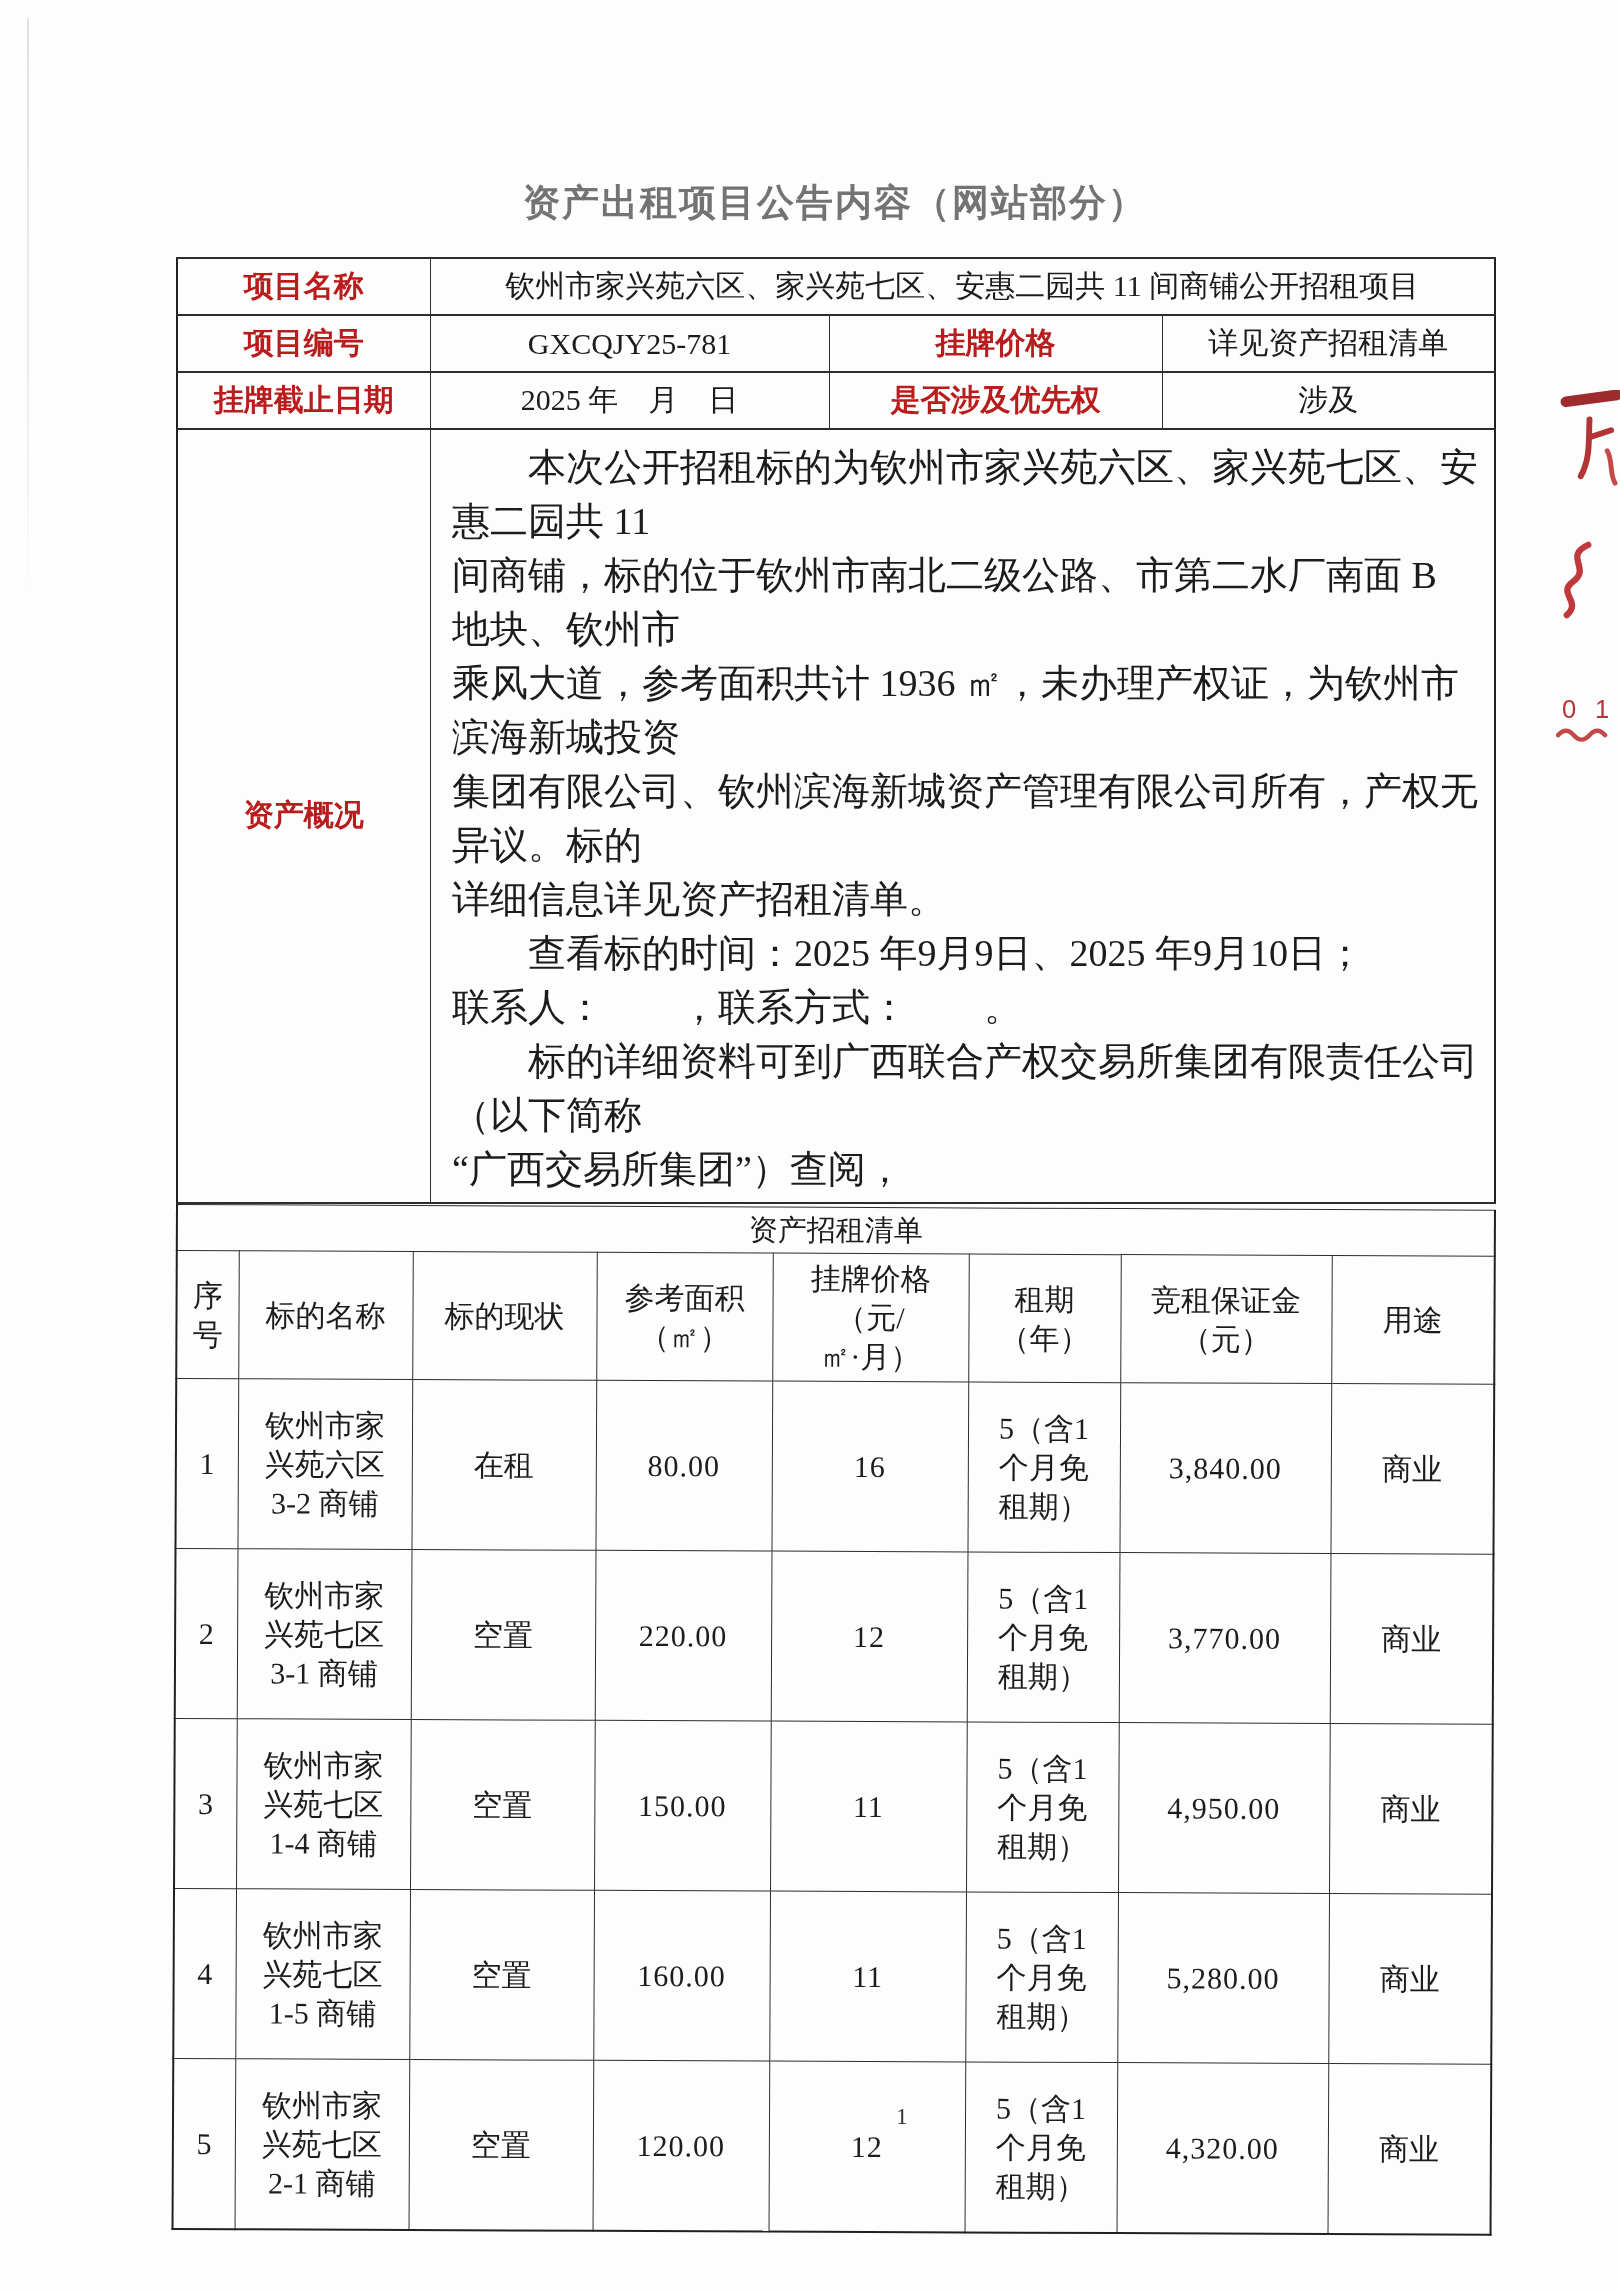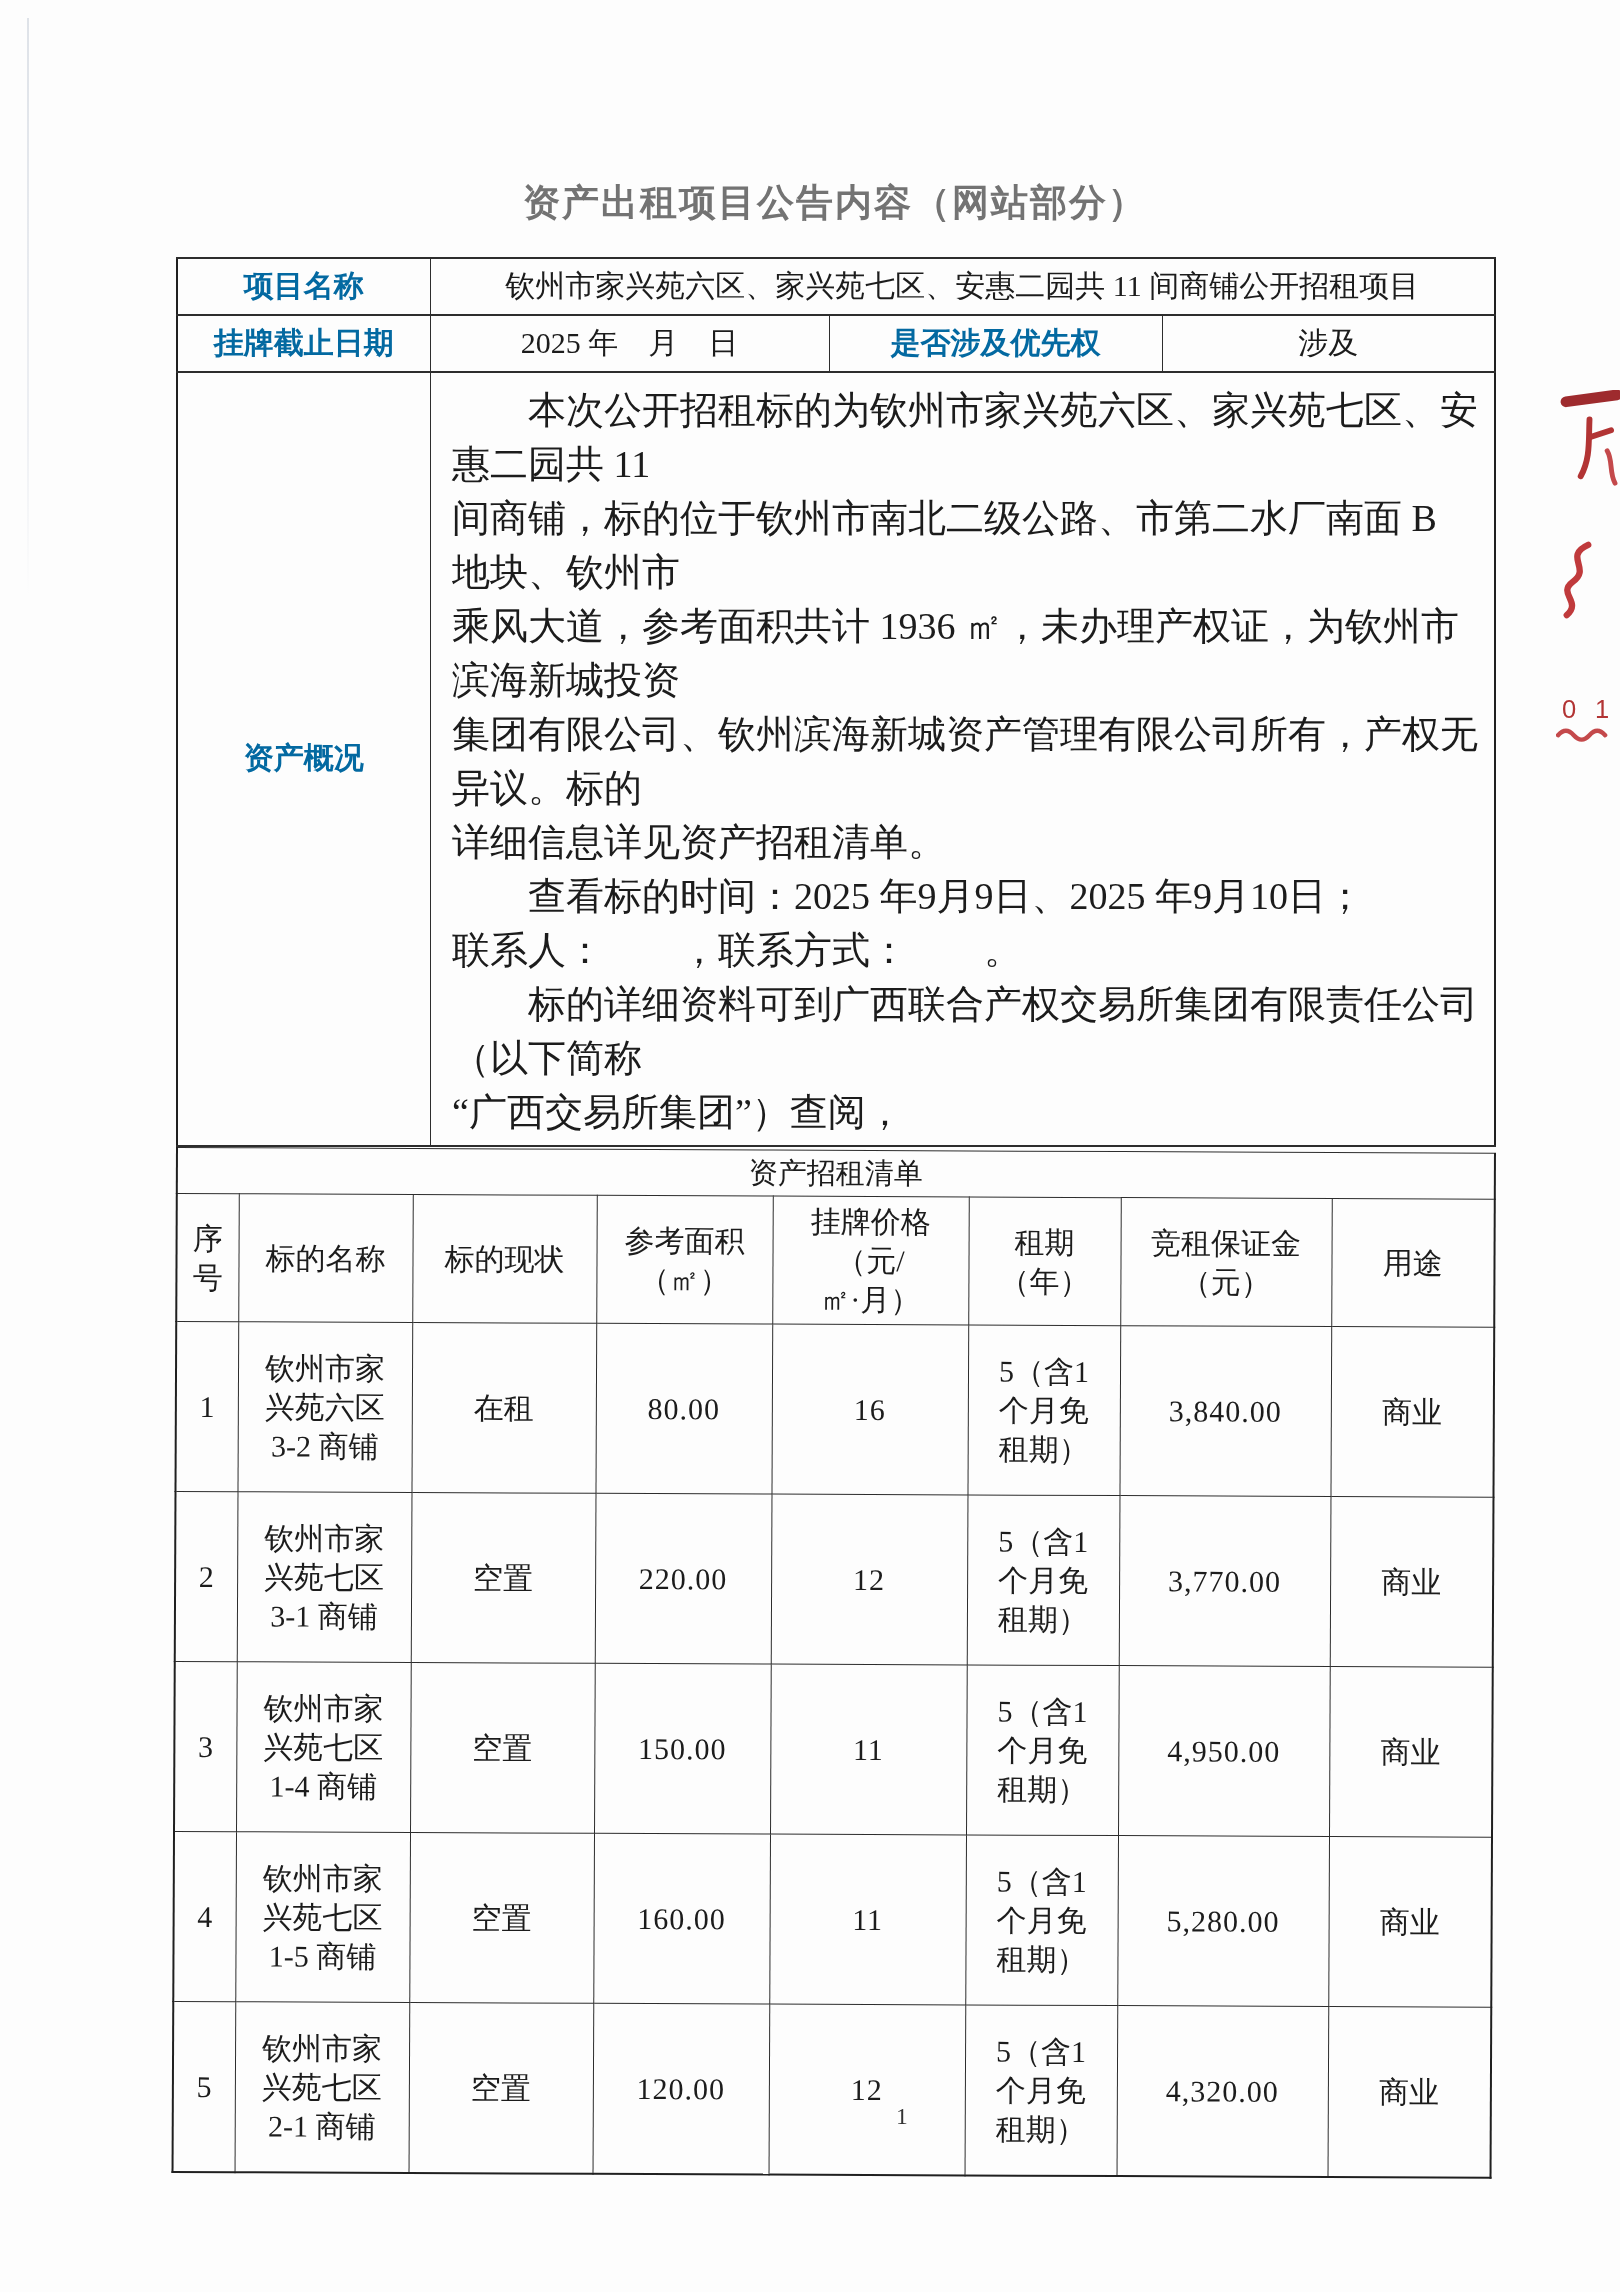--- a/index.html
+++ b/index.html
@@ -38,21 +38,21 @@
     white-space:pre-line;
     overflow:hidden;
     padding:2px 5.9px;
   }
   .info-table { border:2.5px solid #202020; }
   .info-table td { height:51px; }
   .info-table tr td { border-top-width:2.2px; border-bottom-width:2.2px; }
   .lbl {
     font-family:"Liberation Sans", sans-serif;
     font-weight:700;
-    color:#0369a1;
+    color:#b91c1c;
   }
   .overview-cell {
     text-align:left;
     vertical-align:top;
     padding:9.8px 15.7px 5.9px 21.6px;
     line-height:54px;
     font-size:38px;
     height:477px;
   }
   .listing-table {
@@ -86,20 +86,26 @@
       <colgroup>
           <col style="width:253px">
           <col style="width:399px">
           <col style="width:333px">
           <col style="width:333px">
         </colgroup>
       <tbody>
           <tr>
         <td class="lbl">项目名称</td>
         <td colspan="3">钦州市家兴苑六区、家兴苑七区、安惠二园共 11 间商铺公开招租项目</td>
+      </tr>
+      <tr>
+        <td class="lbl">项目编号</td>
+        <td>GXCQJY25-781</td>
+        <td class="lbl">挂牌价格</td>
+        <td>详见资产招租清单</td>
       </tr>
       <tr>
         <td class="lbl">挂牌截止日期</td>
         <td>2025 年　月　日</td>
         <td class="lbl">是否涉及优先权</td>
         <td>涉及</td>
       </tr>
       <tr>
         <td class="lbl">资产概况</td>
         <td colspan="3" class="overview-cell">　　本次公开招租标的为钦州市家兴苑六区、家兴苑七区、安惠二园共 11

